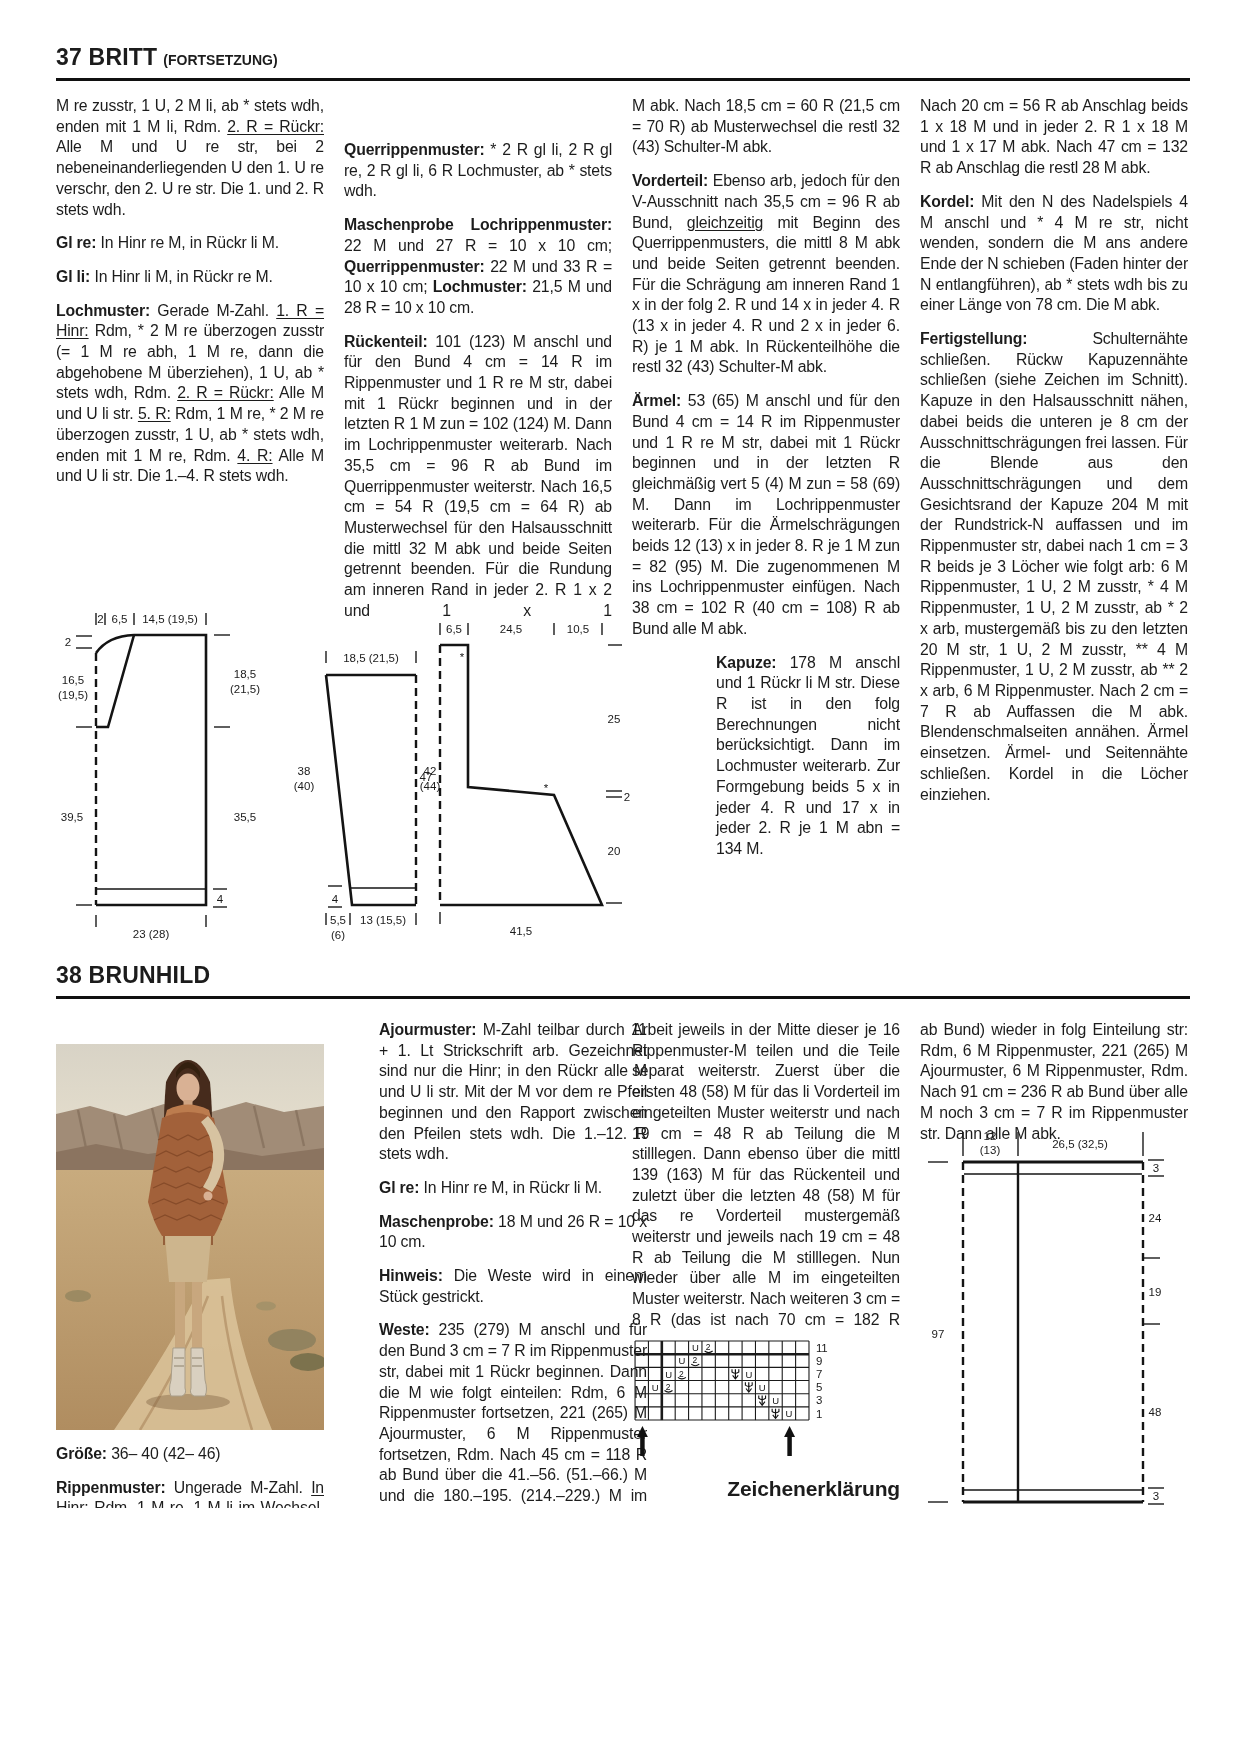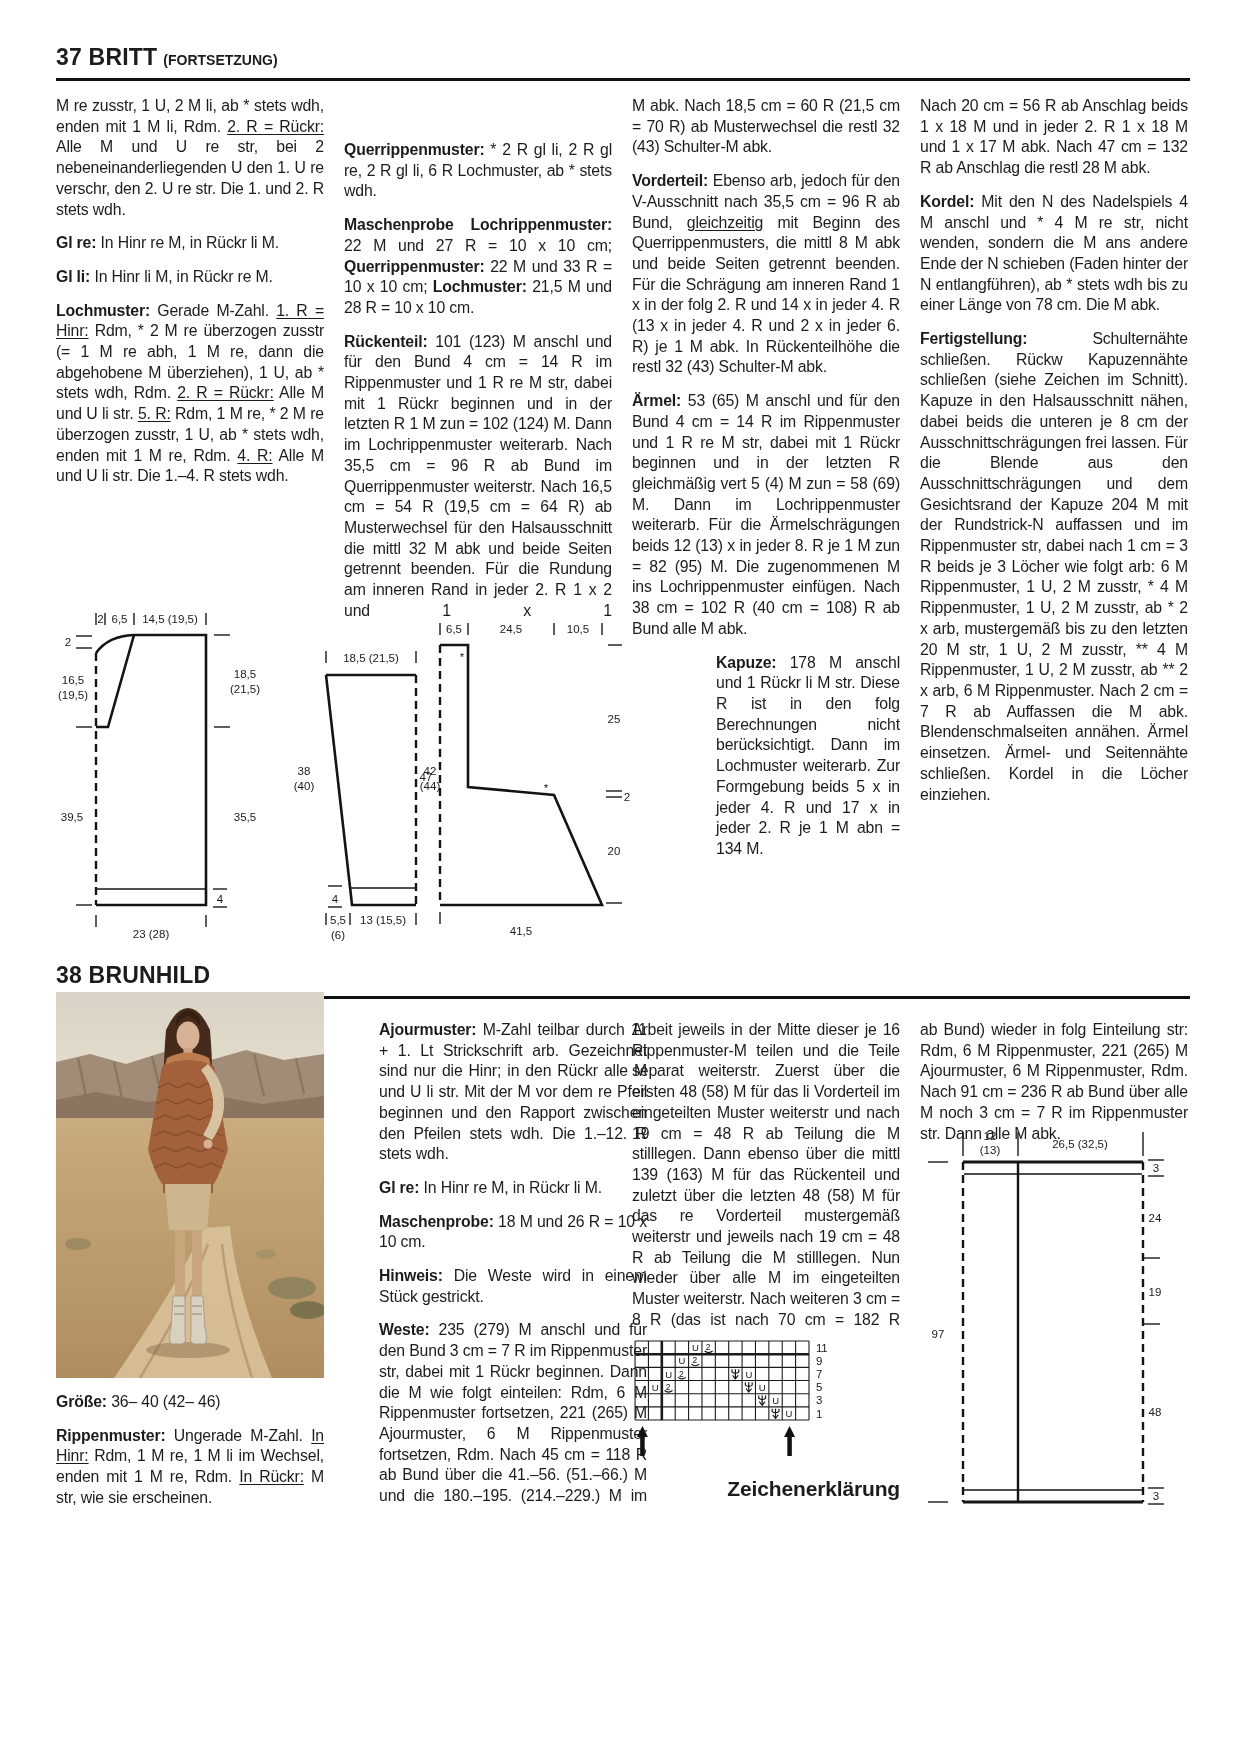--- a/index.html
+++ b/index.html
@@ -158,21 +158,21 @@
       <text class="lbl" x="211" y="186" font-size="10.5">2</text>
       <text class="lbl" x="198" y="240" actable="false">20</text>
       <text class="lbl" x="105" y="320" font-size="12">41,5</text>
     </svg>
   </div>
 
   <header class="sec-head" style="top:962px;">
     <span class="h-num">38 BRUNHILD</span>
   </header>
 
-  <div class="col" style="left:56px;top:992px;">
+  <div class="col" style="left:56px;top:1044px;">
     <svg class="photo-svg" width="268" height="386" viewBox="0 0 268 386">
       <defs>
         <linearGradient id="gsky" x1="0" x2="0" y1="0" y2="1">
             <stop offset="0" stop-color="#d8d3c6"></stop>
             <stop offset="1" stop-color="#eae2cf"></stop>
           </linearGradient>
         <linearGradient id="gsand" x1="0" x2="0" y1="0" y2="1">
             <stop offset="0" stop-color="#c8ab7e"></stop>
             <stop offset="1" stop-color="#b08d60"></stop>
           </linearGradient>

